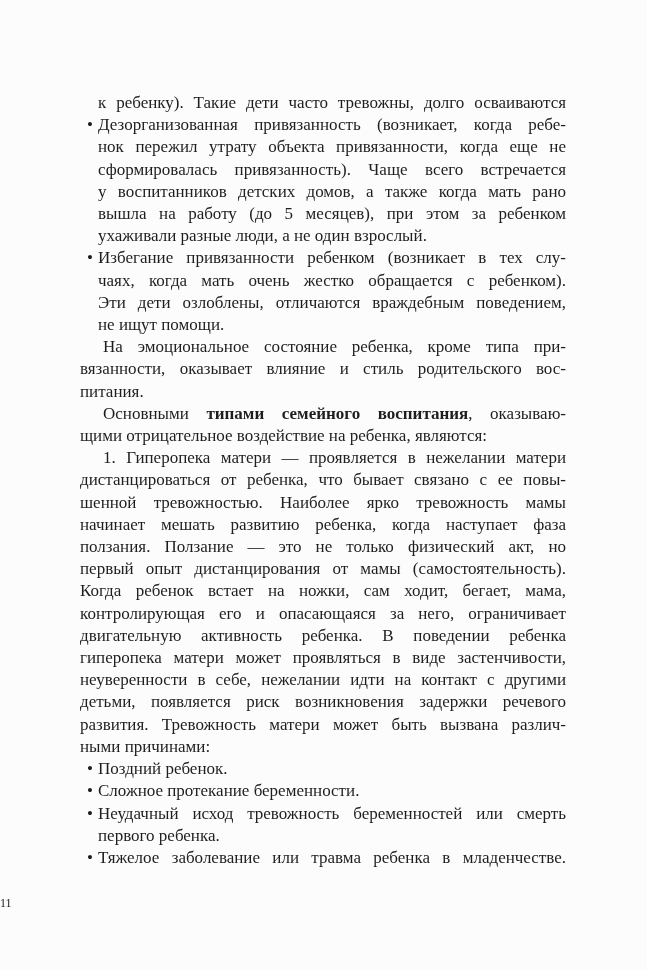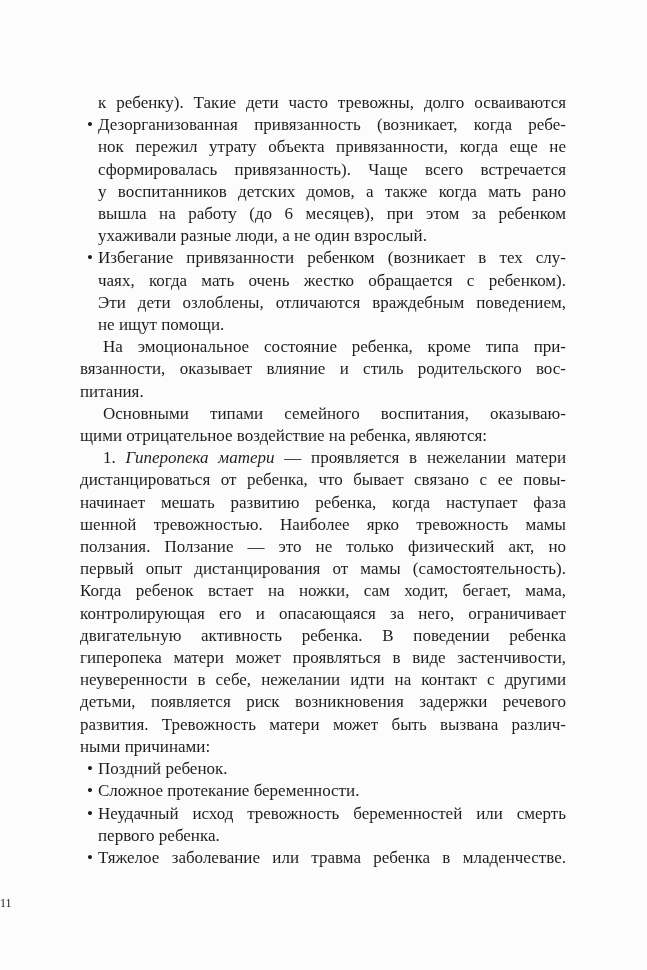--- a/index.html
+++ b/index.html
@@ -25,22 +25,22 @@
   .block { margin: 0; }
   .hang { padding-left: 18px; }
   .bullet { position: relative; padding-left: 18px; }
   .bullet .marker {
     position: absolute;
     left: 7px; top: 0;
   }
   .line { text-align: justify; text-align-last: justify; }
   .line.el { text-align-last: auto; }
   .indent { text-indent: 23px; }
-  .b { font-weight: normal; }
-  .i { font-style: italic; }
+  .b { font-weight: bold; }
+  .i { }
   .page-num {
     position: absolute;
     left: 0; top: 892px;
     width: 647px;
     text-align: left;
     font-size: 12px;
     line-height: 22px;
     color: #1e1e1e;
   }
 </style>
@@ -53,21 +53,21 @@
     <div class="block hang">
       <div class="line">к ребенку). Такие дети часто тревожны, долго осваиваются</div>
     </div>
 
     <div class="block bullet">
       <span class="marker">•</span>
       <div class="line">Дезорганизованная привязанность (возникает, когда ребе-</div>
       <div class="line">нок пережил утрату объекта привязанности, когда еще не</div>
       <div class="line">сформировалась привязанность). Чаще всего встречается</div>
       <div class="line">у воспитанников детских домов, а также когда мать рано</div>
-      <div class="line">вышла на работу (до 6 месяцев), при этом за ребенком</div>
+      <div class="line">вышла на работу (до 5 месяцев), при этом за ребенком</div>
       <div class="line el">ухаживали разные люди, а не один взрослый.</div>
     </div>
 
     <div class="block bullet">
       <span class="marker">•</span>
       <div class="line">Избегание привязанности ребенком (возникает в тех слу-</div>
       <div class="line">чаях, когда мать очень жестко обращается с ребенком).</div>
       <div class="line">Эти дети озлоблены, отличаются враждебным поведением,</div>
       <div class="line el">не ищут помощи.</div>
     </div>
@@ -83,22 +83,22 @@
         <span>Основными </span><span class="b">типами семейного воспитания</span><span>, оказываю-</span>
       </div>
       <div class="line el">щими отрицательное воздействие на ребенка, являются:</div>
     </div>
 
     <div class="block">
       <div class="line indent">
         <span>1. </span><span class="i">Гиперопека матери</span><span> — проявляется в нежелании матери</span>
       </div>
       <div class="line">дистанцироваться от ребенка, что бывает связано с ее повы-</div>
+      <div class="line">шенной тревожностью. Наиболее ярко тревожность мамы</div>
       <div class="line">начинает мешать развитию ребенка, когда наступает фаза</div>
-      <div class="line">шенной тревожностью. Наиболее ярко тревожность мамы</div>
       <div class="line">ползания. Ползание — это не только физический акт, но</div>
       <div class="line">первый опыт дистанцирования от мамы (самостоятельность).</div>
       <div class="line">Когда ребенок встает на ножки, сам ходит, бегает, мама,</div>
       <div class="line">контролирующая его и опасающаяся за него, ограничивает</div>
       <div class="line">двигательную активность ребенка. В поведении ребенка</div>
       <div class="line">гиперопека матери может проявляться в виде застенчивости,</div>
       <div class="line">неуверенности в себе, нежелании идти на контакт с другими</div>
       <div class="line">детьми, появляется риск возникновения задержки речевого</div>
       <div class="line">развития. Тревожность матери может быть вызвана различ-</div>
       <div class="line el">ными причинами:</div>

